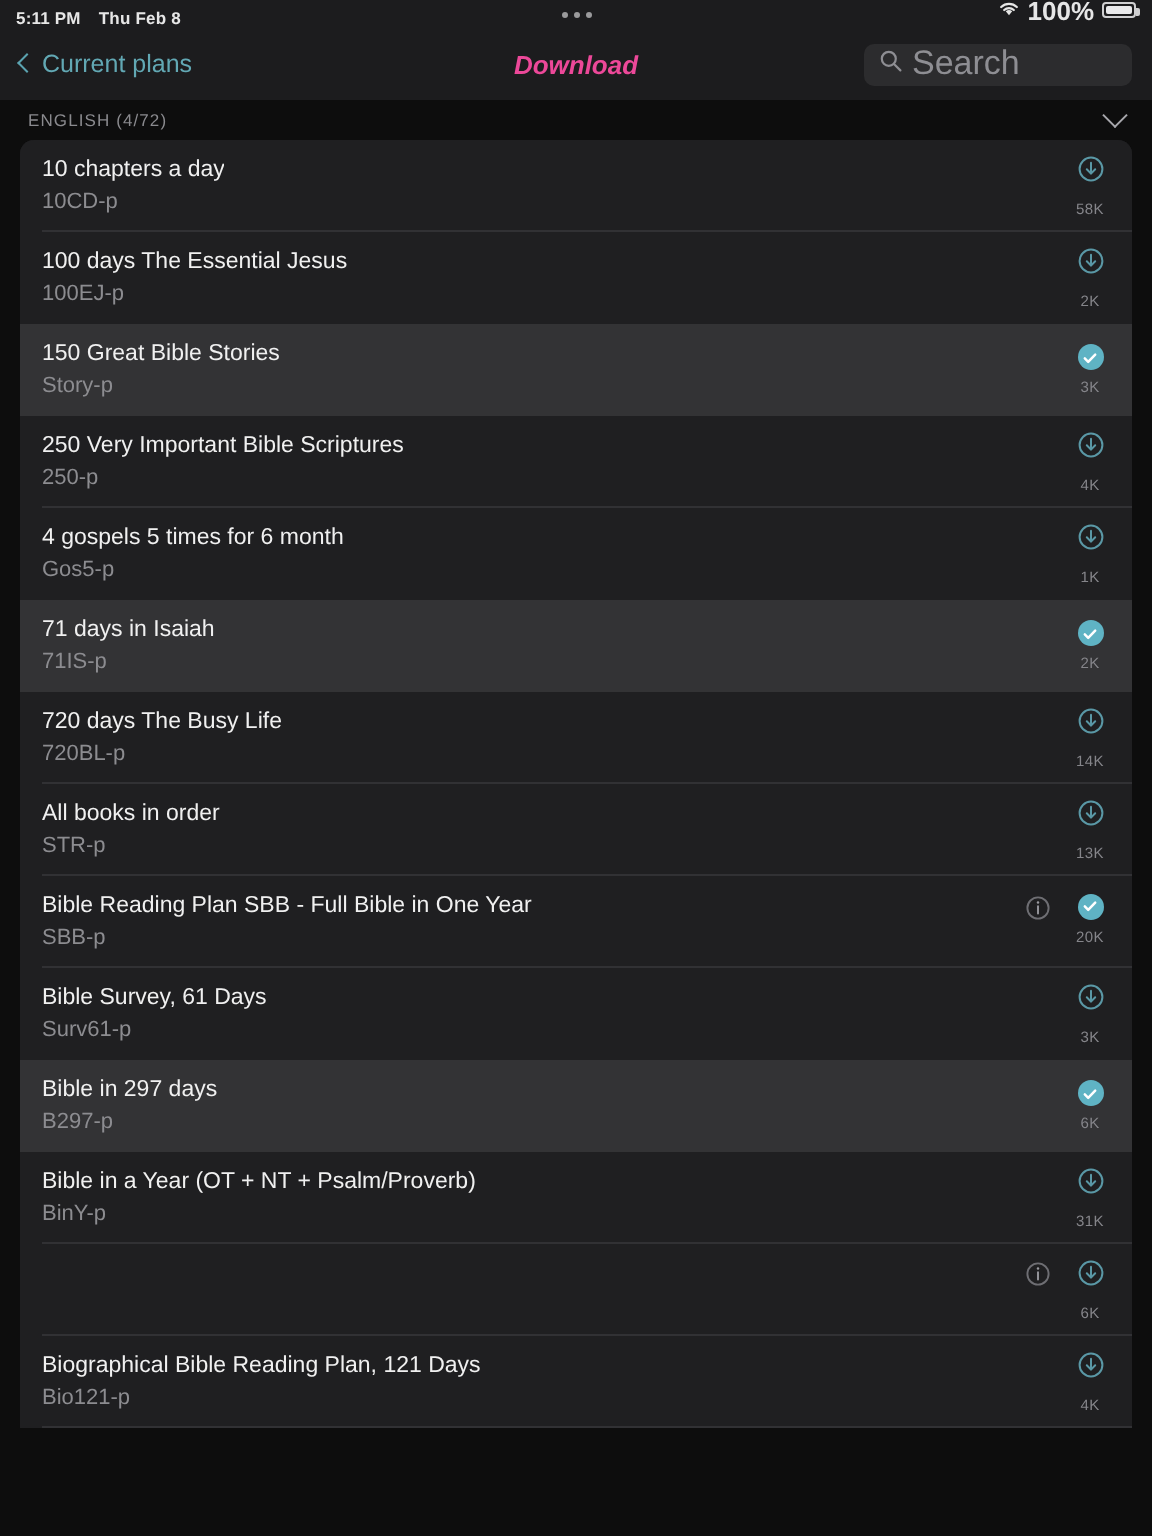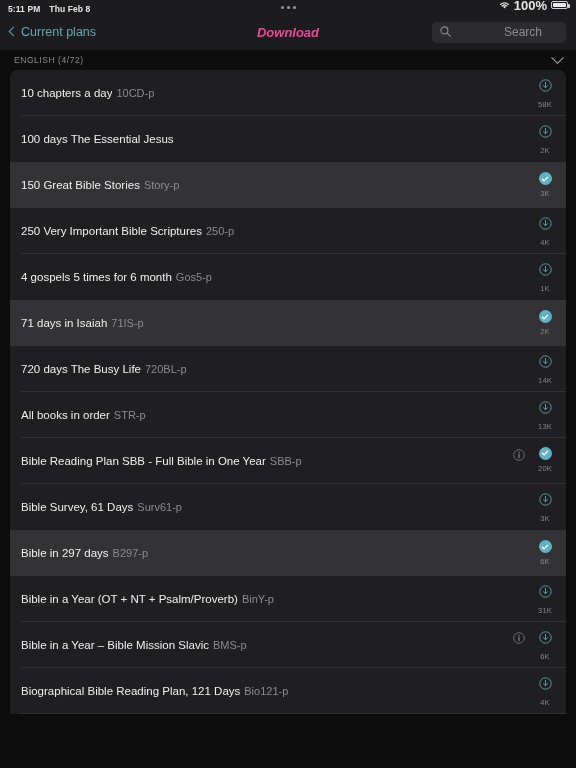--- a/index.html
+++ b/index.html
@@ -66,21 +66,21 @@
     margin-left:auto; z-index:2;
     width:134px; height:21px;
     background:#2c2c2e; border-radius:5px;
     display:flex; align-items:center; gap:5px;
     padding:0 8px;
   }
   .search-ico{ flex:0 0 auto; display:block; }
   #search-input{
     background:transparent; border:none; outline:none;
     font-family:"Liberation Sans", sans-serif;
-    font-size:12px; color:#e6e6e6; width:100%;margin-left:48px;
+    font-size:17px; color:#e6e6e6; width:100%;
   }
   #search-input::placeholder{ color:#8e8e93; }
 
   
   #section-header{
     height:20px; background:#0d0d0d;
     display:flex; align-items:center;
     padding:0 14px;
     justify-content:center;
   }
@@ -109,21 +109,21 @@
     background:#1f1f21;
     cursor:pointer;
   }
   .plan-row.selected{ background:#333335; }
   .plan-row .sep{
     position:absolute; left:11px; right:0; bottom:0;
     height:1px; background:#313134;
   }
   .plan-row.selected .sep,
   .plan-row.pre-selected .sep{ background:transparent; }
-  .row-text{ display:flex; flex-direction:row; gap:4px; min-width:0; }
+  .row-text{ display:flex; flex-direction:column; gap:4px; min-width:0; }
   .row-title{
     font-size:11.5px; color:#f0f0f0; font-weight:normal;
     white-space:nowrap; overflow:hidden; text-overflow:ellipsis;
   }
   .row-sub{ font-size:11px; color:#8c8c90; }
   .row-right{
     margin-left:auto;
     display:flex; align-items:flex-start; gap:9px;
     padding-left:10px;
   }
@@ -207,20 +207,21 @@
               <path d="M4.4 6.6 L6.5 8.8 L8.6 6.6" stroke="#5a98a6" stroke-width="1" fill="none" stroke-linecap="round" stroke-linejoin="round"></path>
             </svg></span>
           <span class="row-size">58K</span>
         </div>
       </div>
       <span class="sep"></span>
     </div>
     <div class="plan-row pre-selected">
       <div class="row-text">
         <span class="row-title">100 days The Essential Jesus</span>
+        <span class="row-sub">100EJ-p</span>
       </div>
       <div class="row-right">
         <div class="icon-stack">
           <span class="dl-ico"><svg width="13" height="13" viewBox="0 0 13 13">
               <circle cx="6.5" cy="6.5" r="5.7" stroke="#5a98a6" stroke-width="1" fill="none"></circle>
               <line x1="6.5" y1="3.4" x2="6.5" y2="8.6" stroke="#5a98a6" stroke-width="1" stroke-linecap="round"></line>
               <path d="M4.4 6.6 L6.5 8.8 L8.6 6.6" stroke="#5a98a6" stroke-width="1" fill="none" stroke-linecap="round" stroke-linejoin="round"></path>
             </svg></span>
           <span class="row-size">2K</span>
         </div>
@@ -396,24 +397,20 @@
               <circle cx="6.5" cy="6.5" r="5.7" stroke="#5a98a6" stroke-width="1" fill="none"></circle>
               <line x1="6.5" y1="3.4" x2="6.5" y2="8.6" stroke="#5a98a6" stroke-width="1" stroke-linecap="round"></line>
               <path d="M4.4 6.6 L6.5 8.8 L8.6 6.6" stroke="#5a98a6" stroke-width="1" fill="none" stroke-linecap="round" stroke-linejoin="round"></path>
             </svg></span>
           <span class="row-size">31K</span>
         </div>
       </div>
       <span class="sep"></span>
     </div>
     <div class="plan-row">
-      <div class="row-text">
-        <span class="row-title">Bible in a Year – Bible Mission Slavic</span>
-        <span class="row-sub">BMS-p</span>
-      </div>
       <div class="row-right">
         <span class="info-ico"><svg width="12" height="12" viewBox="0 0 12 12">
             <circle cx="6" cy="6" r="5.3" stroke="#6e6e73" stroke-width="0.95" fill="none"></circle>
             <circle cx="6" cy="3.3" r="0.62" fill="#9a9aa0"></circle>
             <line x1="6" y1="5.1" x2="6" y2="8.8" stroke="#9a9aa0" stroke-width="0.95" stroke-linecap="round"></line>
           </svg></span>
         <div class="icon-stack">
           <span class="dl-ico"><svg width="13" height="13" viewBox="0 0 13 13">
               <circle cx="6.5" cy="6.5" r="5.7" stroke="#5a98a6" stroke-width="1" fill="none"></circle>
               <line x1="6.5" y1="3.4" x2="6.5" y2="8.6" stroke="#5a98a6" stroke-width="1" stroke-linecap="round"></line>

